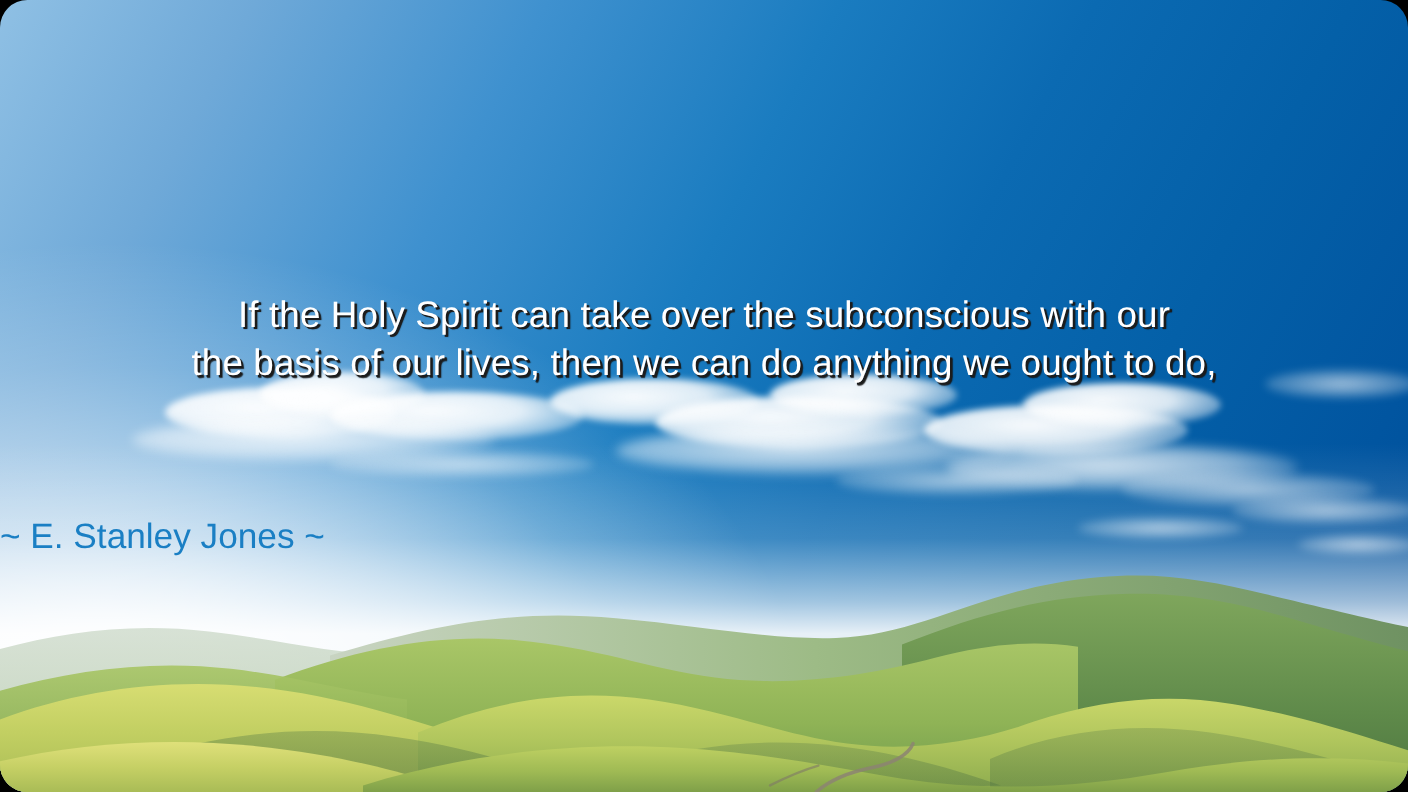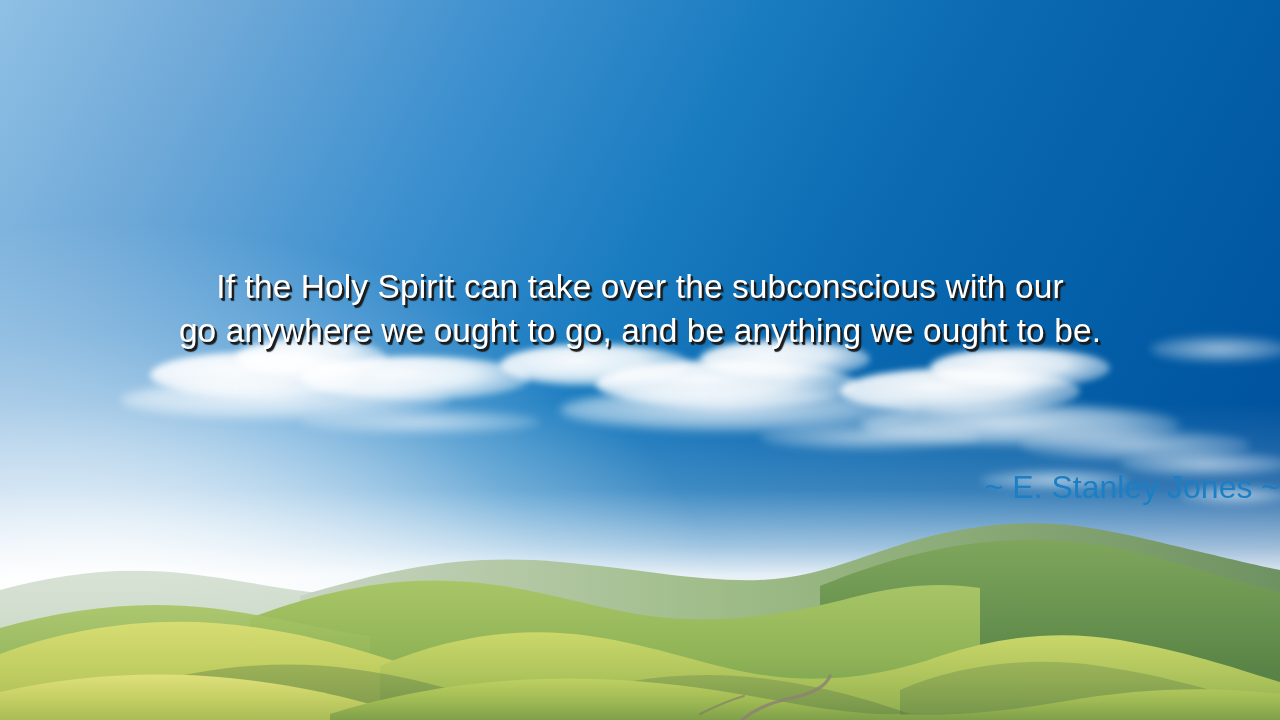--- a/index.html
+++ b/index.html
@@ -7,20 +7,21 @@
     padding: 0;
     background: #000;
   }
   #stage {
     position: relative;
     width: 1280px;
     height: 720px;
     overflow: hidden;
     font-family: "Liberation Sans", sans-serif;
     user-select: none;
+    border-radius: 25px;
   }
 
   
   .sky {
     position: absolute;
     inset: 0;
     background:
       linear-gradient(118deg,
         #8fc0e4 0%,
         #6fa9d8 14%,
@@ -103,21 +104,21 @@
     white-space: nowrap;
     text-shadow:
       2px 2px 0 #1c1c1c,
       2.5px 2.5px 1px rgba(20,20,20,0.85);
   }
   .attribution {
     position: absolute;
     left: 0;
     top: 467px;
     width: 1280px;
-    text-align: right;
+    text-align: left;
     font-size: 32px;
     line-height: 40px;
     color: #1a7fc4;
     white-space: nowrap;
   }
 </style>
 </head>
 <body>
 
 <div id="stage">
@@ -231,18 +232,18 @@
                C900,242 980,238 1060,224 C1140,210 1210,208 1280,216
                L1280,242 L330,242 Z" fill="url(#gFront)"></path>
 
       <path d="M742,242 C756,230 772,224 792,220 C812,216 826,208 830,198" fill="none" stroke="#8c8472" stroke-width="3.2" stroke-linecap="round" opacity="0.85"></path>
       <path d="M700,236 C716,228 730,222 744,218" fill="none" stroke="#7e7868" stroke-width="2.2" stroke-linecap="round" opacity="0.6"></path>
     </svg>
   </div>
 
   <div class="quote-block">
     <div class="qline">If the Holy Spirit can take over the subconscious with our</div>
-    <div class="qline">go anywhere we ought to go, and be anything we ought to be.</div>
+    <div class="qline">the basis of our lives, then we can do anything we ought to do,</div>
   </div>
 
   <div class="attribution">~ E. Stanley Jones ~</div>
 
 </div>
 
 </body></html>

